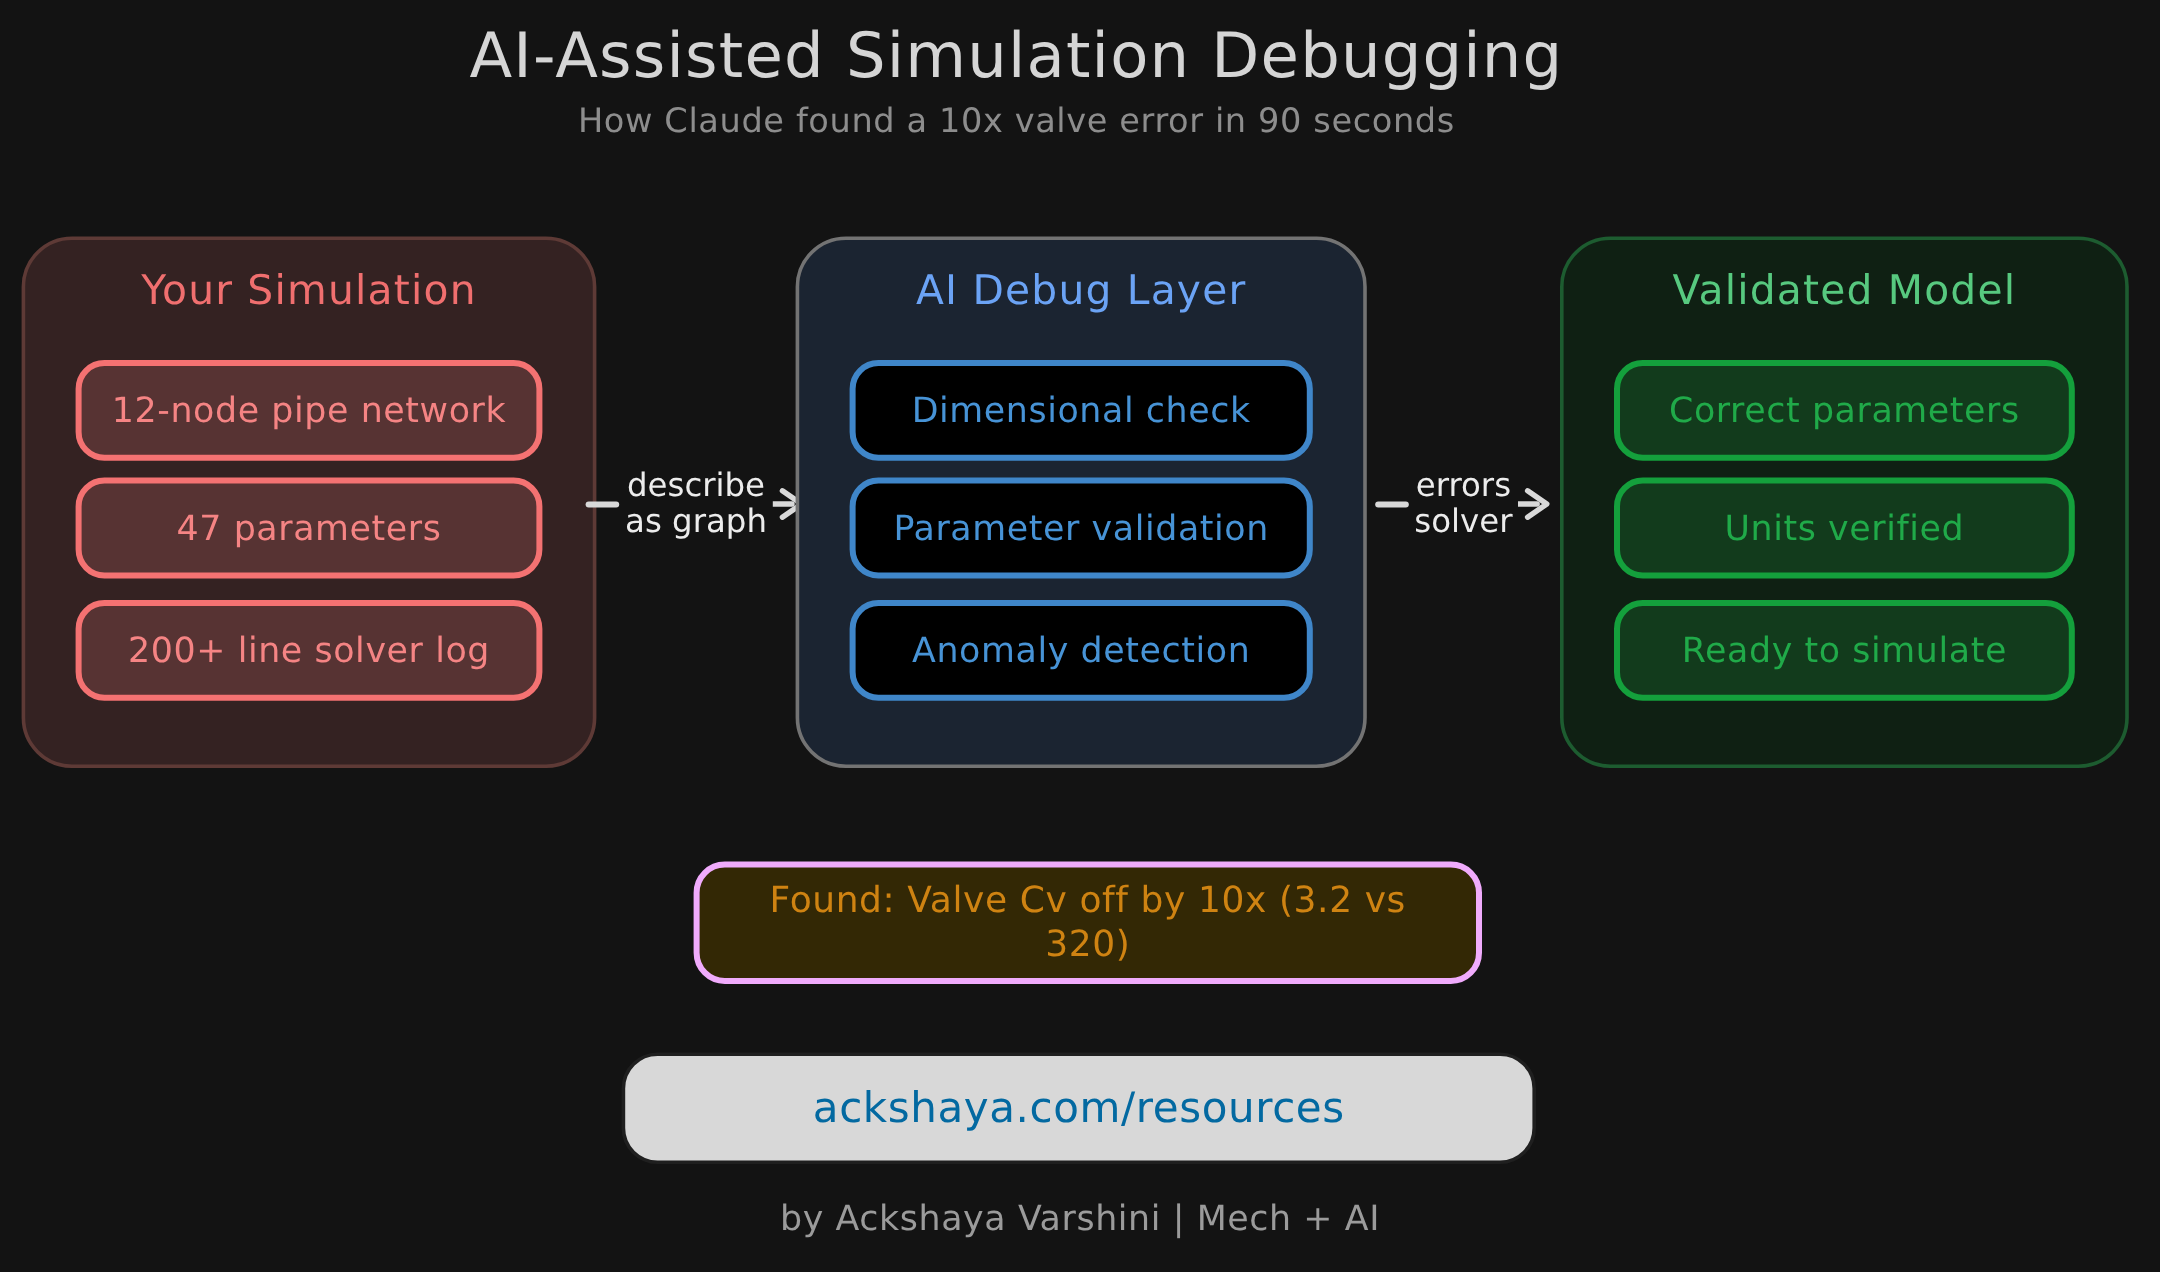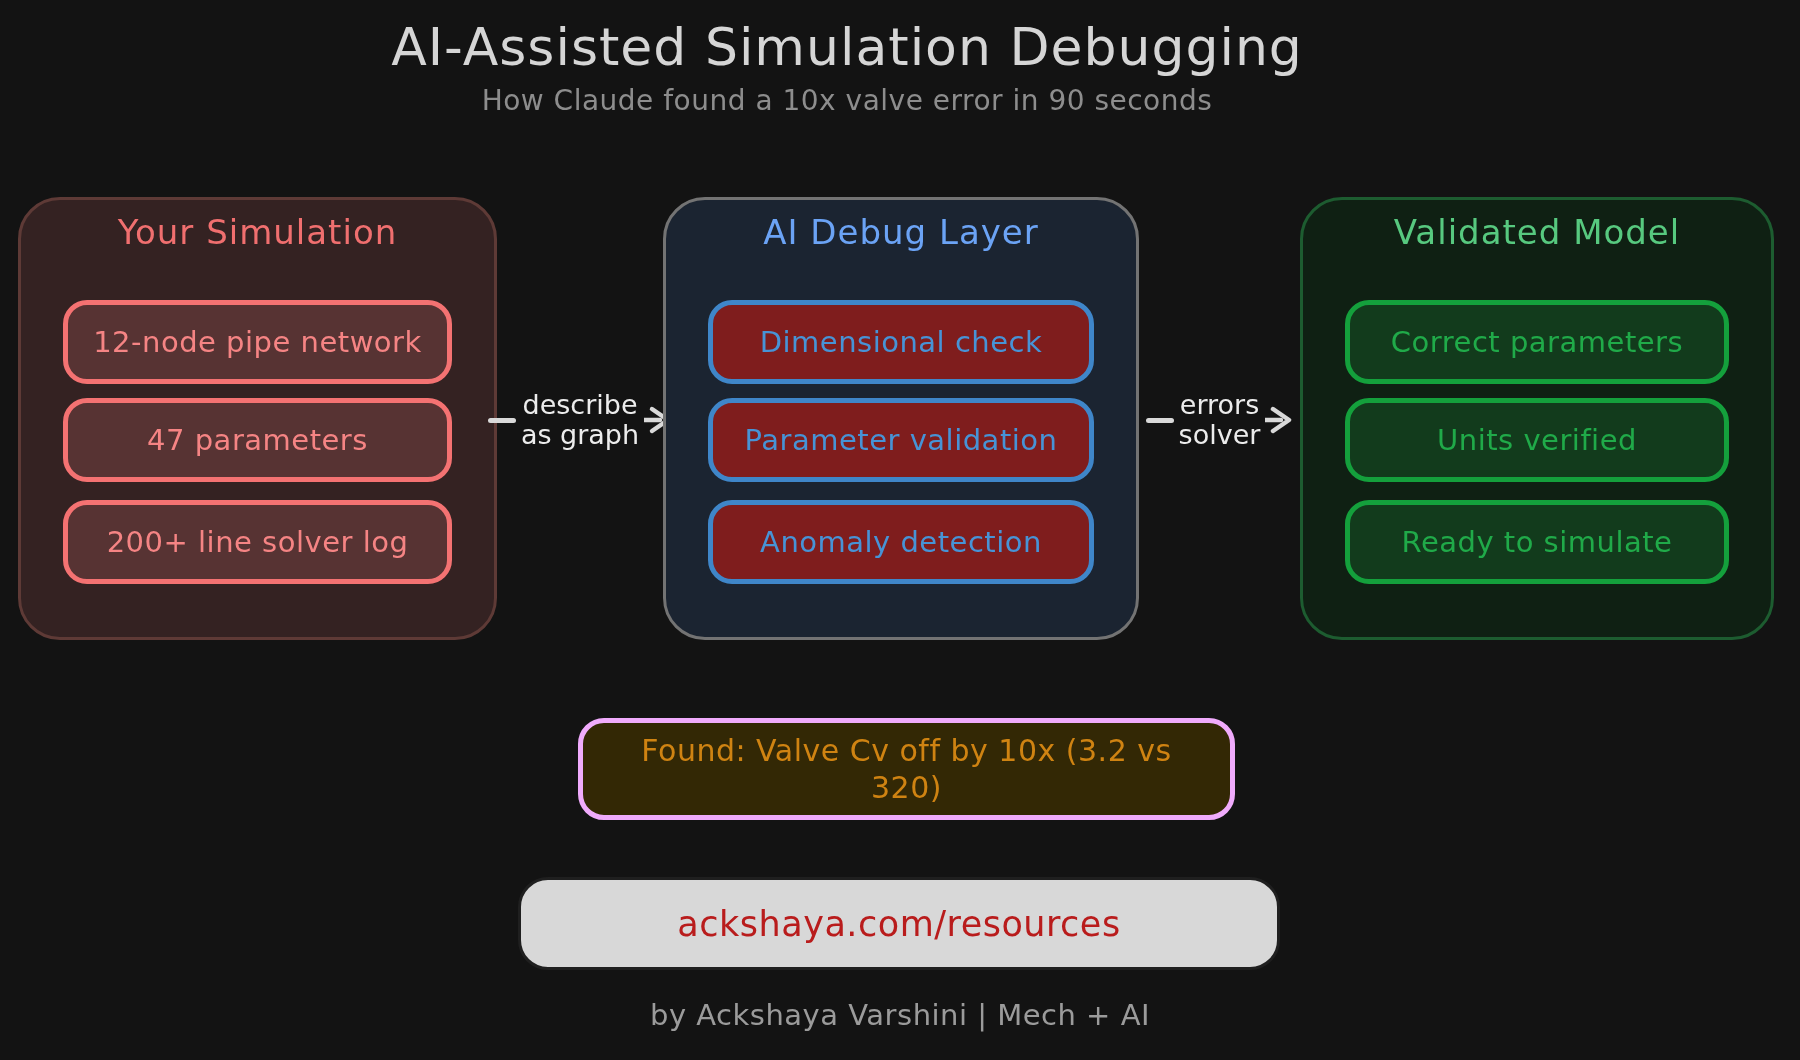--- a/index.html
+++ b/index.html
@@ -44,21 +44,21 @@
     height: 443px;
     border-radius: 42px;
     box-sizing: border-box;
   }
   .panel.red   { left: 18px;   width: 479px; background: #342222; border: 3px solid #5e3a36; }
   .panel.blue  { left: 663px;  width: 476px; background: #1b2431; border: 3px solid #737373; }
   .panel.green { left: 1300px; width: 474px; background: #0f2013; border: 3px solid #1d5c30; }
 
   .panel-title {
     position: absolute;
-    top: 12px;
+    top: 22px;
     left: 0;
     width: 100%;
     text-align: center;
     font-size: 34px;
     letter-spacing: 1px;
   }
   .panel.red   .panel-title { color: #f06f6f; }
   .panel.blue  .panel-title { color: #6ba3f5; }
   .panel.green .panel-title { color: #57c97f; }
 
@@ -72,21 +72,21 @@
     display: flex;
     align-items: center;
     justify-content: center;
     font-size: 29px;
     letter-spacing: 0.5px;
   }
   .pill.p1 { top: 100px; }
   .pill.p2 { top: 198px; }
   .pill.p3 { top: 300px; }
   .panel.red   .pill { background: #573333; border: 5px solid #f47272; color: #f58484; }
-  .panel.blue  .pill { background: #7f1d1d; border: 5px solid #3f86c9; color: #4793d6; }
+  .panel.blue  .pill { background: #000000; border: 5px solid #3f86c9; color: #4793d6; }
   .panel.green .pill { background: #123b1c; border: 5px solid #14a03c; color: #20aa49; }
 
   
   .arrow {
     position: absolute;
     top: 370px;
     height: 100px;
     display: flex;
     align-items: center;
     justify-content: center;
@@ -142,21 +142,21 @@
     width: 762px;
     height: 93px;
     box-sizing: border-box;
     background: #d8d8d8;
     border: 3px solid #1f1f1f;
     border-radius: 30px;
     display: flex;
     align-items: center;
     justify-content: center;
     font-size: 35px;
-    color: #b91c1c;
+    color: #0369a1;
     letter-spacing: 0.5px;
     cursor: pointer;
     text-align: right;
   }
 
   
   .byline {
     position: absolute;
     left: 0;
     top: 998px;

